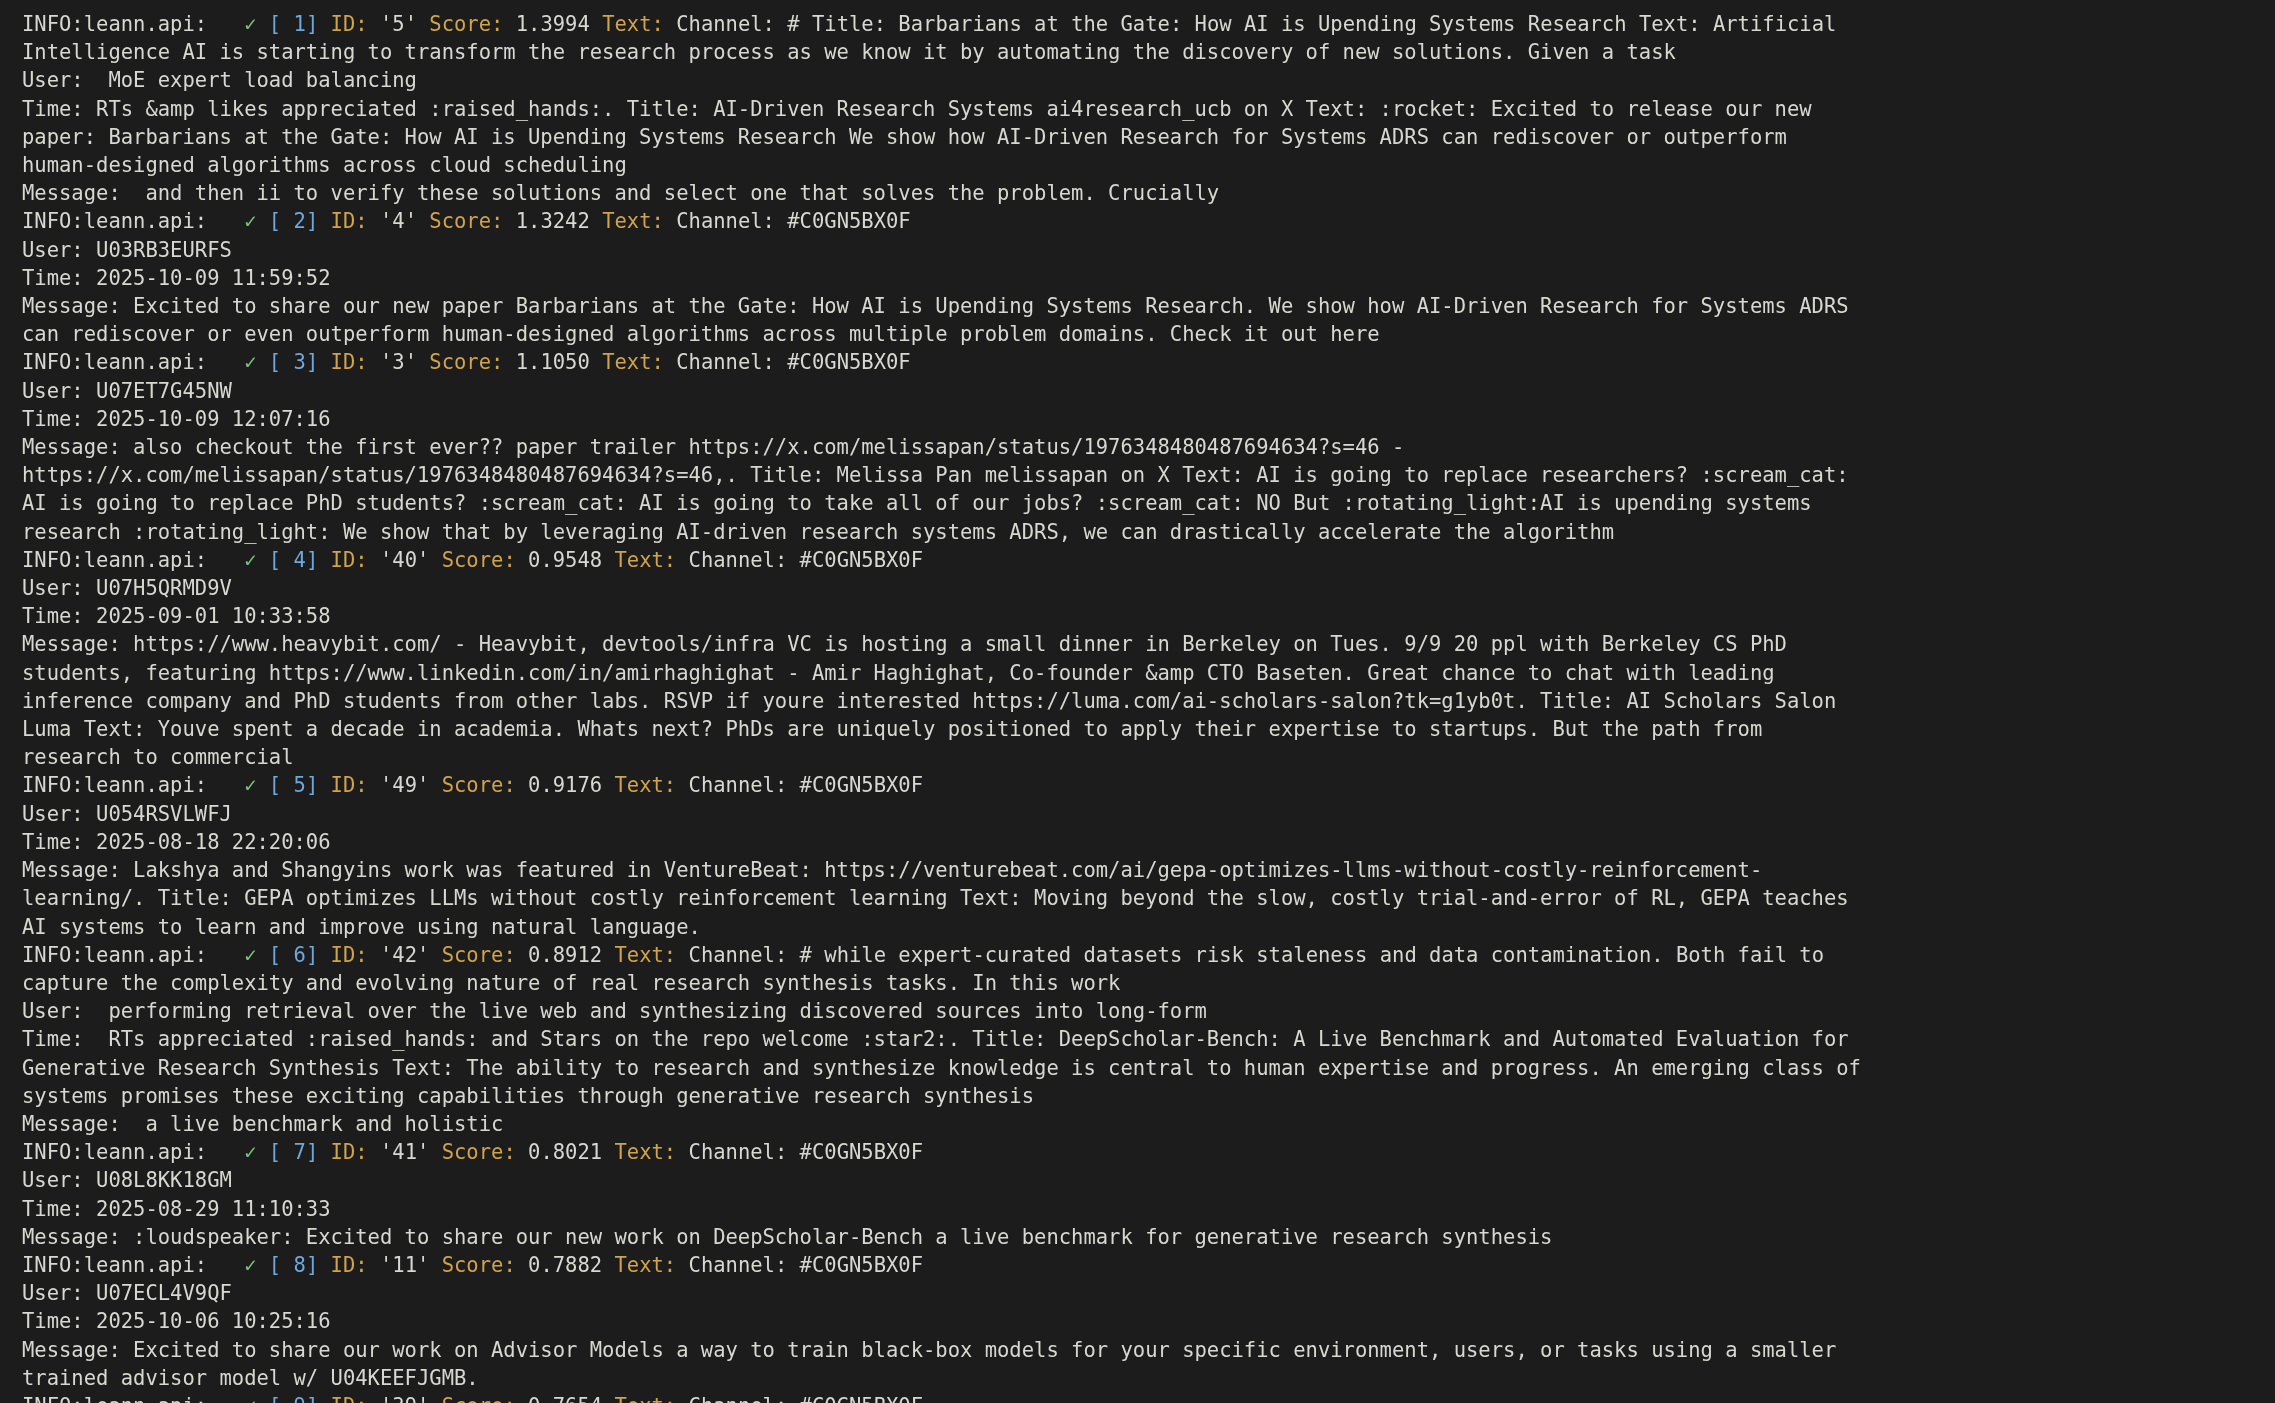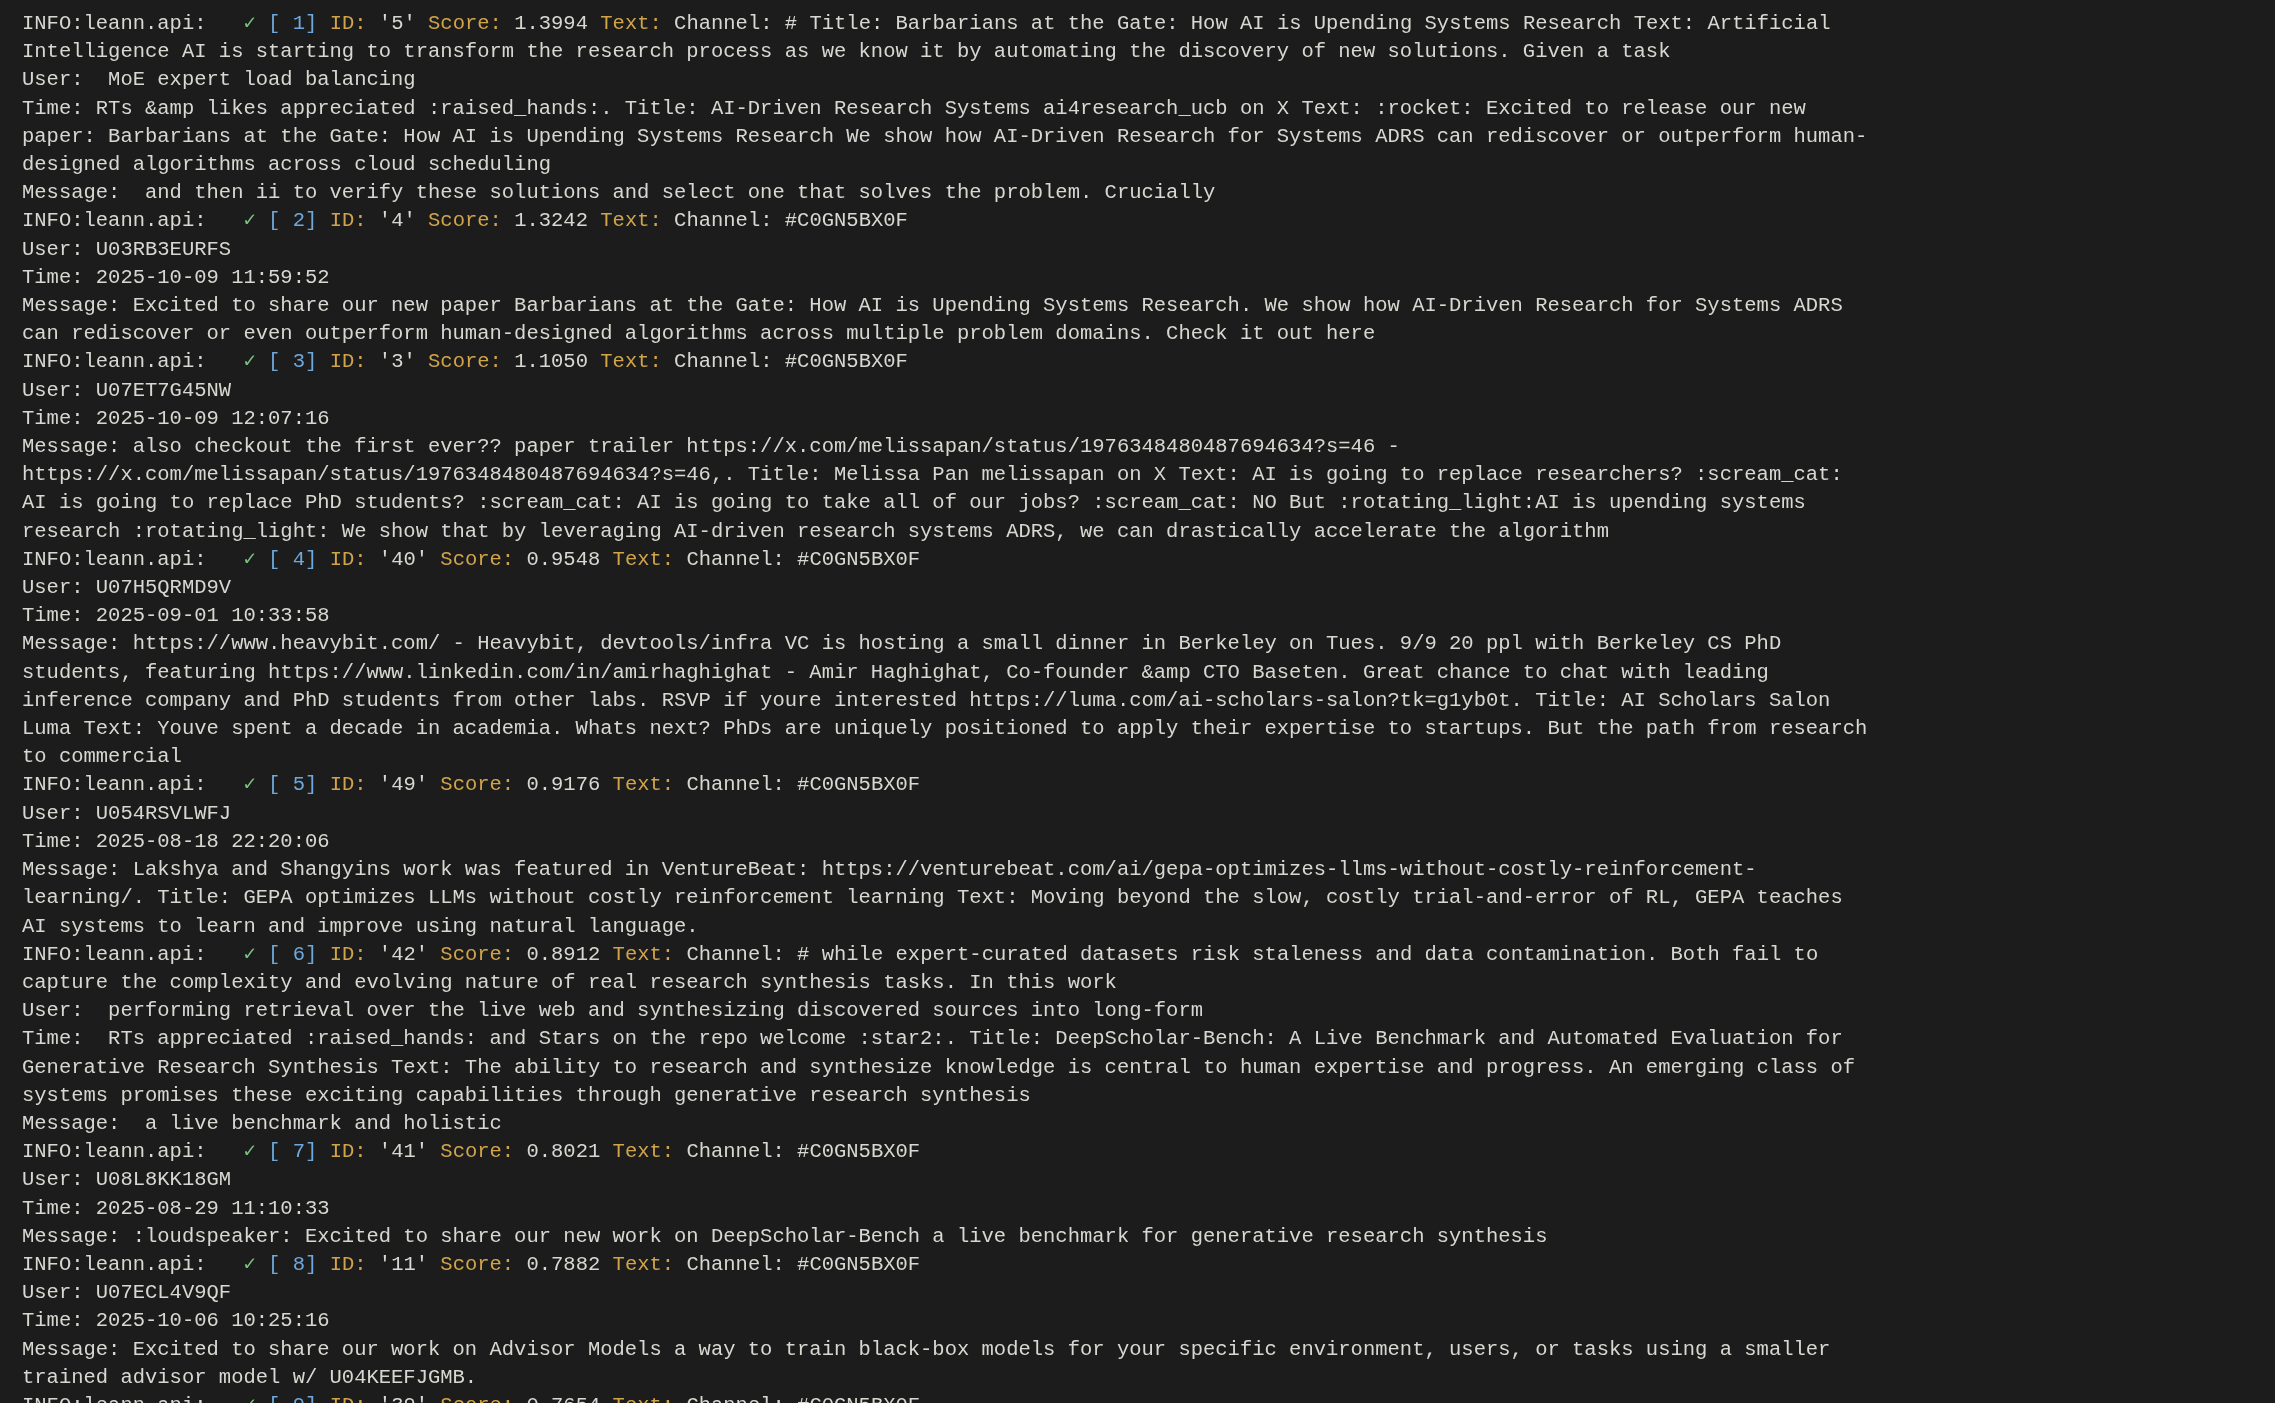--- a/index.html
+++ b/index.html
@@ -19,21 +19,20 @@
     height: 1403px;
     padding: 10px 22px 0 22px;
     background: #1c1c1c;
     color: #d8d8d2;
     font-size: 20.5px;
     line-height: 28.2px;
     letter-spacing: 0px;
     white-space: pre-wrap;
     word-break: break-word;
     overflow: hidden;
-    font-family: Liberation Mono, monospace;
   }
   .line {
     white-space: pre-wrap;
     word-break: break-word;
   }
   .tok-info   { color: #d8d8d2; }
   .tok-check  { color: #7bc47f; }
   .tok-idx    { color: #6fa8dc; }
   .tok-label  { color: #d1a44a; }
   .tok-plain  { color: #d8d8d2; }

